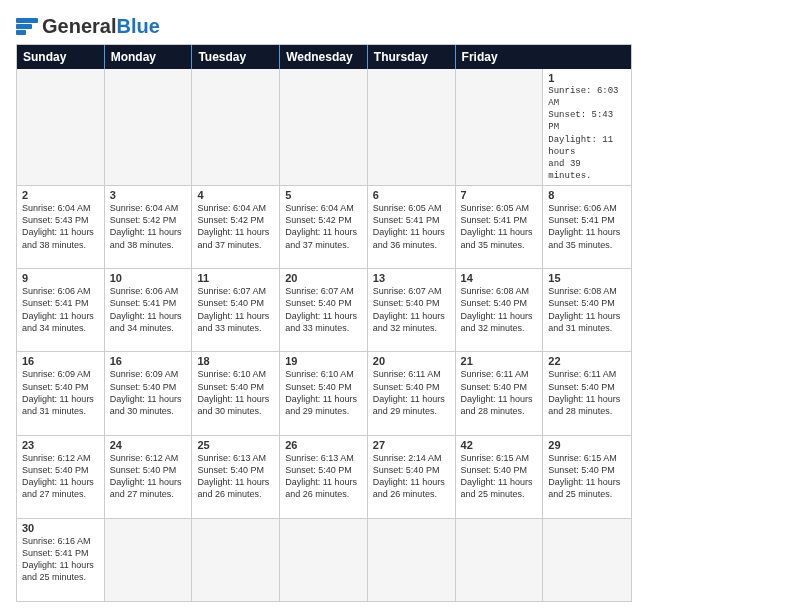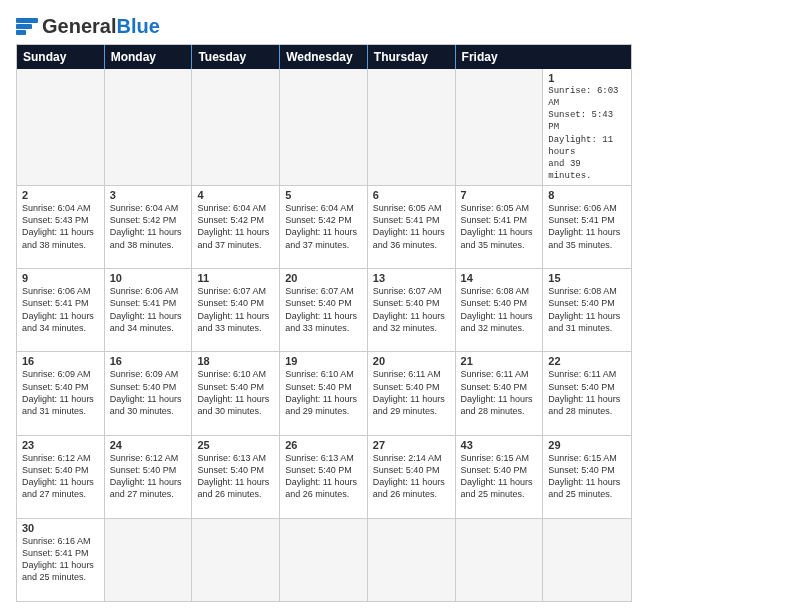--- a/index.html
+++ b/index.html
@@ -344,21 +344,21 @@
 and 26 minutes.</div>
           </div>
           <div class="cal-cell">
             <span class="day-num">27</span>
             <div class="cell-info" style="white-space: pre-line;">Sunrise: 2:14 AM
 Sunset: 5:40 PM
 Daylight: 11 hours
 and 26 minutes.</div>
           </div>
           <div class="cal-cell">
-            <span class="day-num">43</span>
+            <span class="day-num">42</span>
             <div class="cell-info" style="white-space: pre-line;">Sunrise: 6:15 AM
 Sunset: 5:40 PM
 Daylight: 11 hours
 and 25 minutes.</div>
           </div>
           <div class="cal-cell">
             <span class="day-num">29</span>
             <div class="cell-info" style="white-space: pre-line;">Sunrise: 6:15 AM
 Sunset: 5:40 PM
 Daylight: 11 hours

